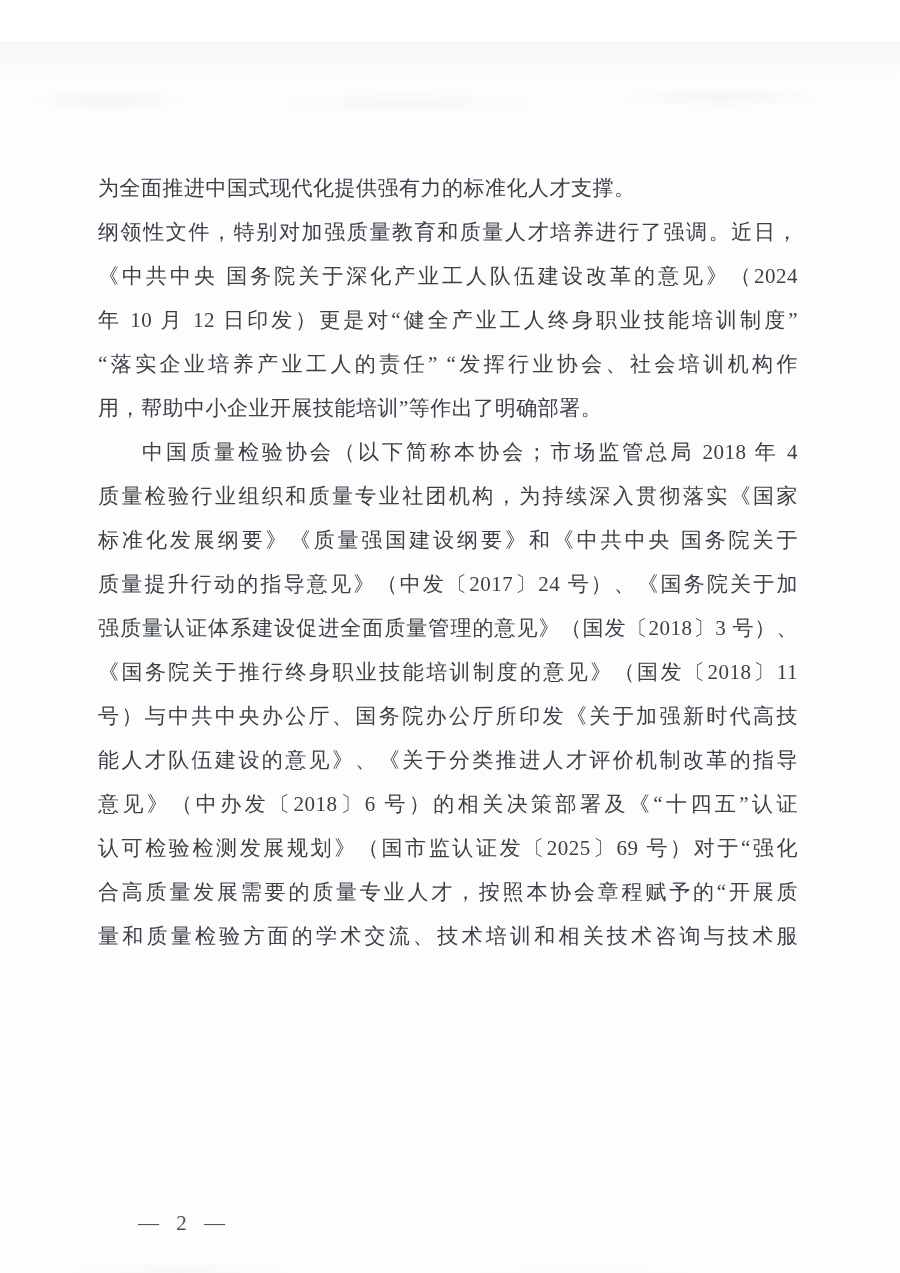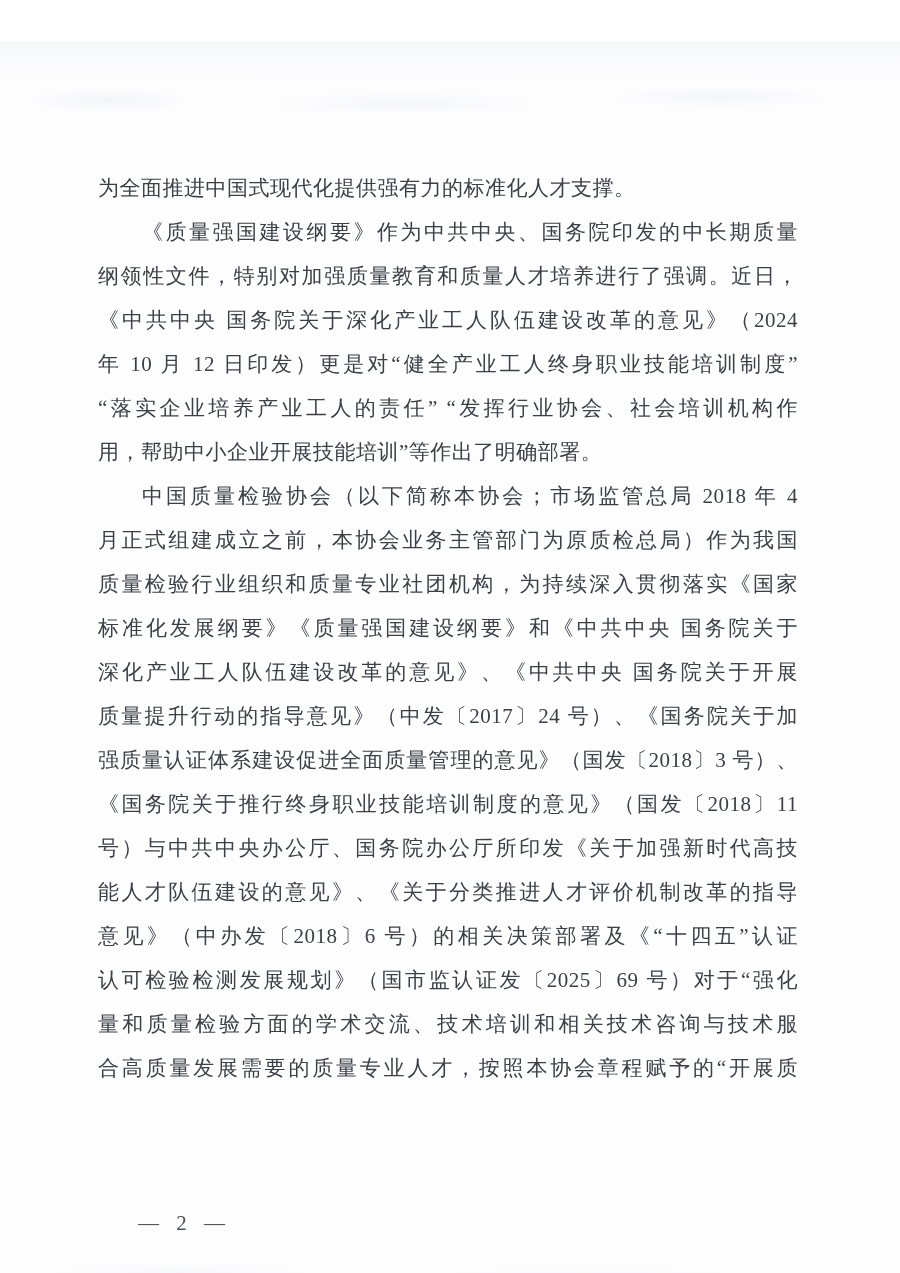--- a/index.html
+++ b/index.html
@@ -70,37 +70,34 @@
     line-height: 26px;
   }
 </style>
 </head>
 <body>
 
 <div class="page" style="background: rgb(253, 253, 254); margin-top: 41px;">
 
   <div class="doc-text" style="color: rgb(60, 64, 70);">
       <div class="line">为全面推进中国式现代化提供强有力的标准化人才支撑。</div>
-      <div class="line indent fill">《质量强国建设纲要》作为中共中央、国务院印发的中长期质量</div>
       <div class="line fill">纲领性文件，特别对加强质量教育和质量人才培养进行了强调。近日，</div>
       <div class="line fill">《中共中央 国务院关于深化产业工人队伍建设改革的意见》（2024</div>
       <div class="line fill">年 10 月 12 日印发）更是对“健全产业工人终身职业技能培训制度”</div>
       <div class="line fill">“落实企业培养产业工人的责任” “发挥行业协会、社会培训机构作</div>
       <div class="line">用，帮助中小企业开展技能培训”等作出了明确部署。</div>
       <div class="line indent fill">中国质量检验协会（以下简称本协会；市场监管总局 2018 年 4</div>
-      <div class="line fill">月正式组建成立之前，本协会业务主管部门为原质检总局）作为我国</div>
       <div class="line fill">质量检验行业组织和质量专业社团机构，为持续深入贯彻落实《国家</div>
       <div class="line fill">标准化发展纲要》《质量强国建设纲要》和《中共中央 国务院关于</div>
-      <div class="line fill">深化产业工人队伍建设改革的意见》、《中共中央 国务院关于开展</div>
       <div class="line fill">质量提升行动的指导意见》（中发〔2017〕24 号）、《国务院关于加</div>
       <div class="line fill">强质量认证体系建设促进全面质量管理的意见》（国发〔2018〕3 号）、</div>
       <div class="line fill">《国务院关于推行终身职业技能培训制度的意见》（国发〔2018〕11</div>
       <div class="line fill">号）与中共中央办公厅、国务院办公厅所印发《关于加强新时代高技</div>
       <div class="line fill">能人才队伍建设的意见》、《关于分类推进人才评价机制改革的指导</div>
       <div class="line fill">意见》（中办发〔2018〕6 号）的相关决策部署及《“十四五”认证</div>
       <div class="line fill">认可检验检测发展规划》（国市监认证发〔2025〕69 号）对于“强化</div>
+      <div class="line fill">合高质量发展需要的质量专业人才，按照本协会章程赋予的“开展质</div>
       <div class="line fill">量和质量检验方面的学术交流、技术培训和相关技术咨询与技术服</div>
-      <div class="line fill">合高质量发展需要的质量专业人才，按照本协会章程赋予的“开展质</div>
     </div>
 
   <div class="footer-pageno">— 2 —</div>
 
 </div>
 
 </body></html>

